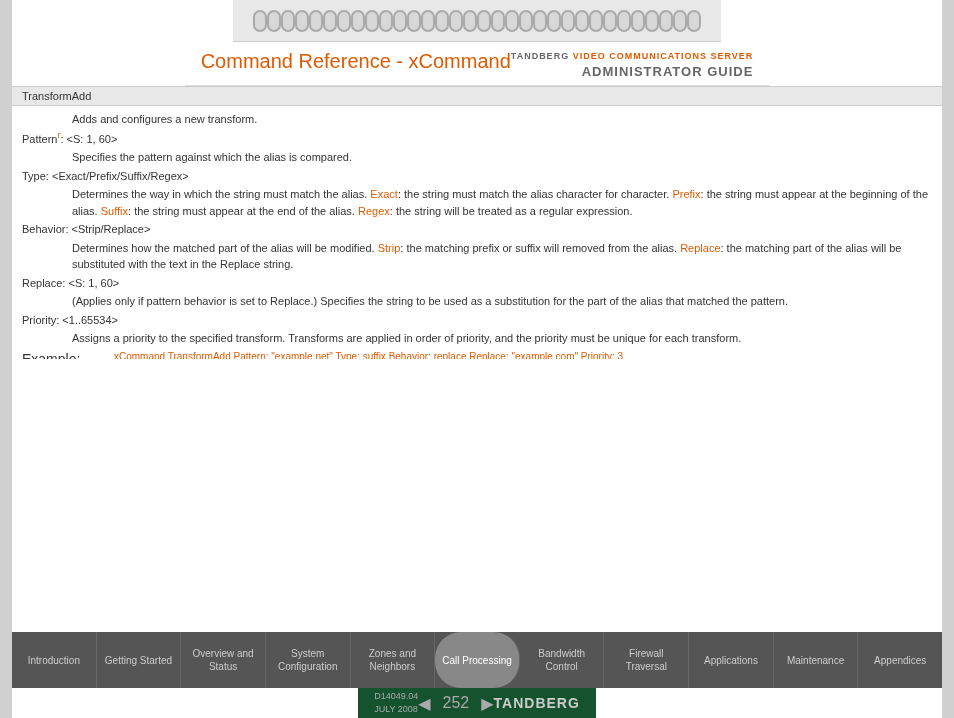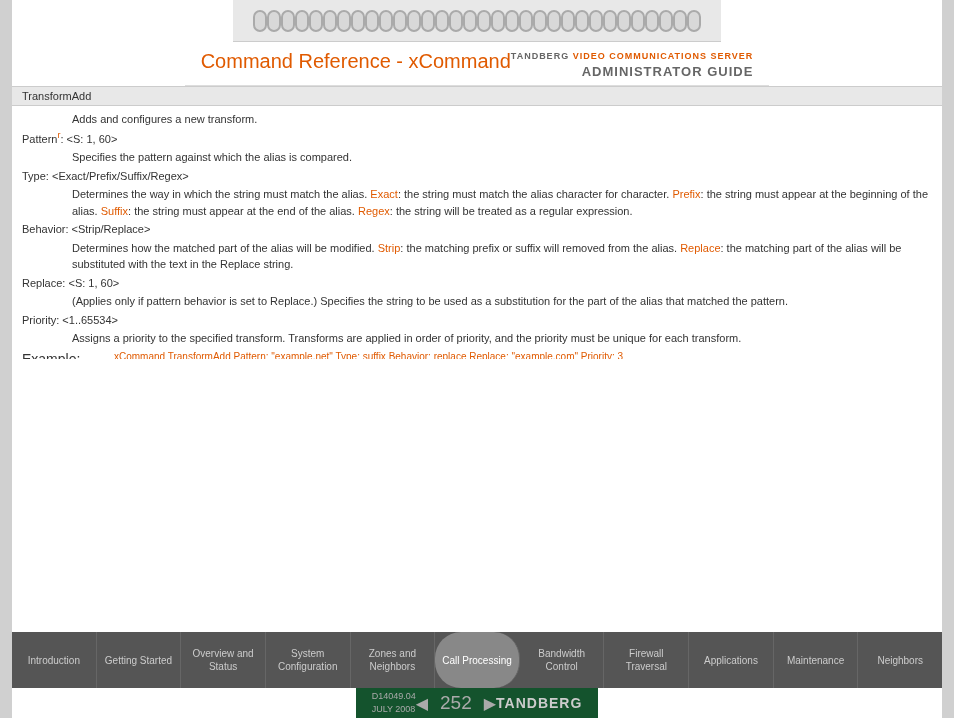--- a/index.html
+++ b/index.html
@@ -161,21 +161,21 @@
       font-size: 14px;
       font-weight: bold;
       letter-spacing: 1px;
     }
     .arrow-btn {
       color: #aaa;
       font-size: 16px;
       cursor: pointer;
     }
     .page-num {
-      font-size: 19px;
+      font-size: 16px;
       color: #aaa;
     }
     .desc-block {
       padding: 1px 10px 1px 60px;
       line-height: 1.5;
       font-size: 11px;
       color: #333;
     }
     .param-line {
       padding: 1px 10px;
@@ -279,21 +279,21 @@
     <div class="nav-tab">Introduction</div>
     <div class="nav-tab">Getting Started</div>
     <div class="nav-tab">Overview and Status</div>
     <div class="nav-tab">System Configuration</div>
     <div class="nav-tab">Zones and Neighbors</div>
     <div class="nav-tab active">Call Processing</div>
     <div class="nav-tab">Bandwidth Control</div>
     <div class="nav-tab">Firewall Traversal</div>
     <div class="nav-tab">Applications</div>
     <div class="nav-tab">Maintenance</div>
-    <div class="nav-tab" style="border-right:none;">Neighbors</div>
+    <div class="nav-tab" style="border-right:none;">Appendices</div>
   </div>
 
   <div class="footer">
     <div class="footer-left">
       <div>D14049.04</div>
       <div>JULY 2008</div>
     </div>
     <div class="footer-center">
       <span class="arrow-btn">◀</span>
       <span class="page-num">252</span>

